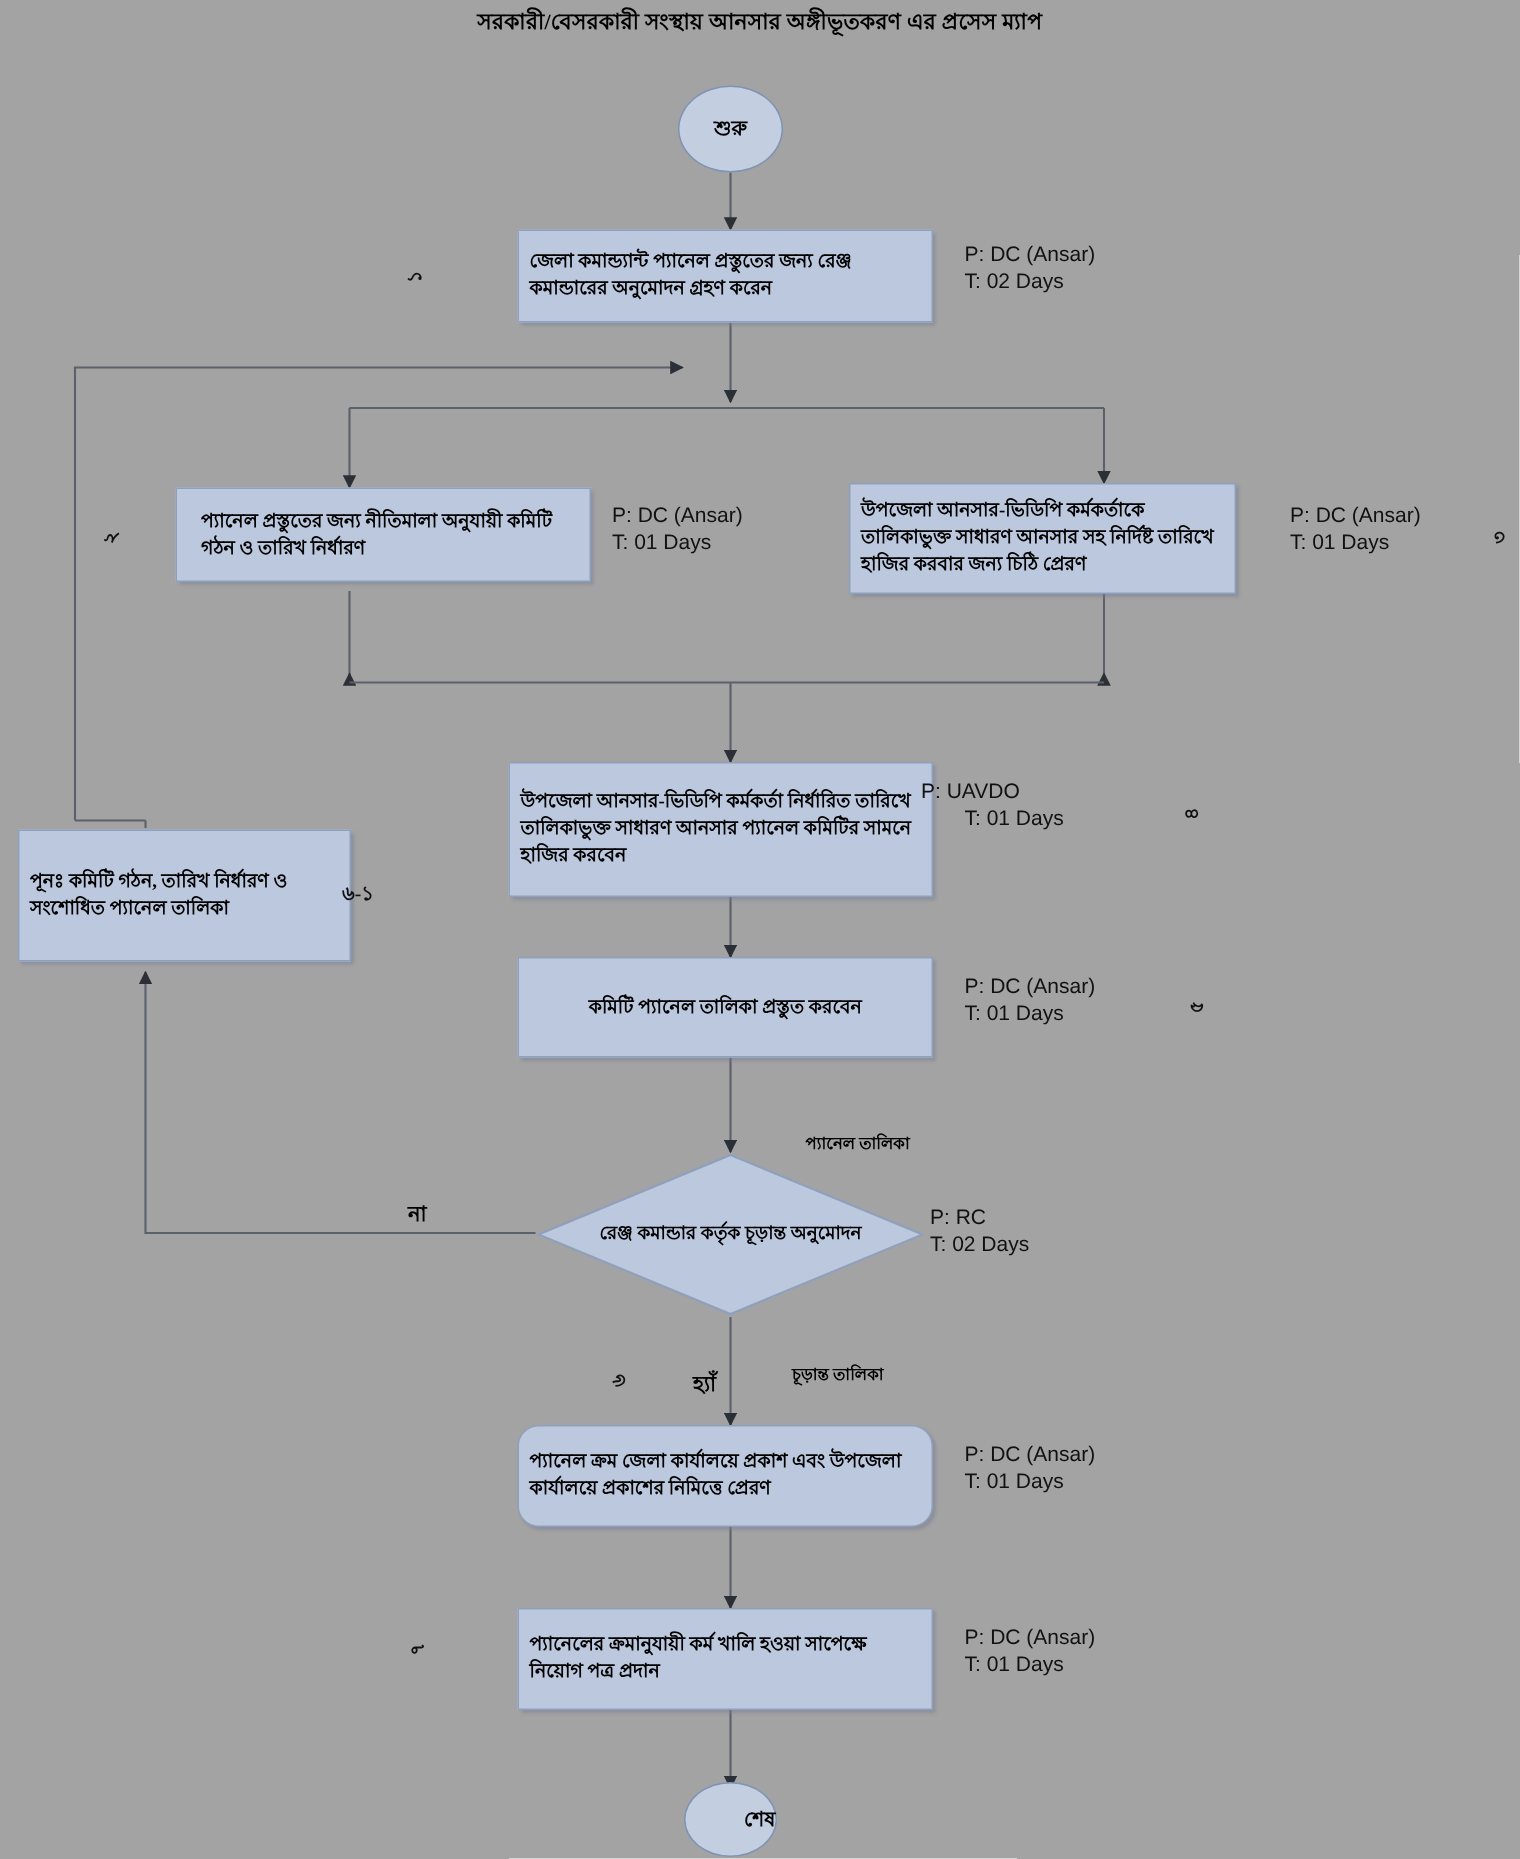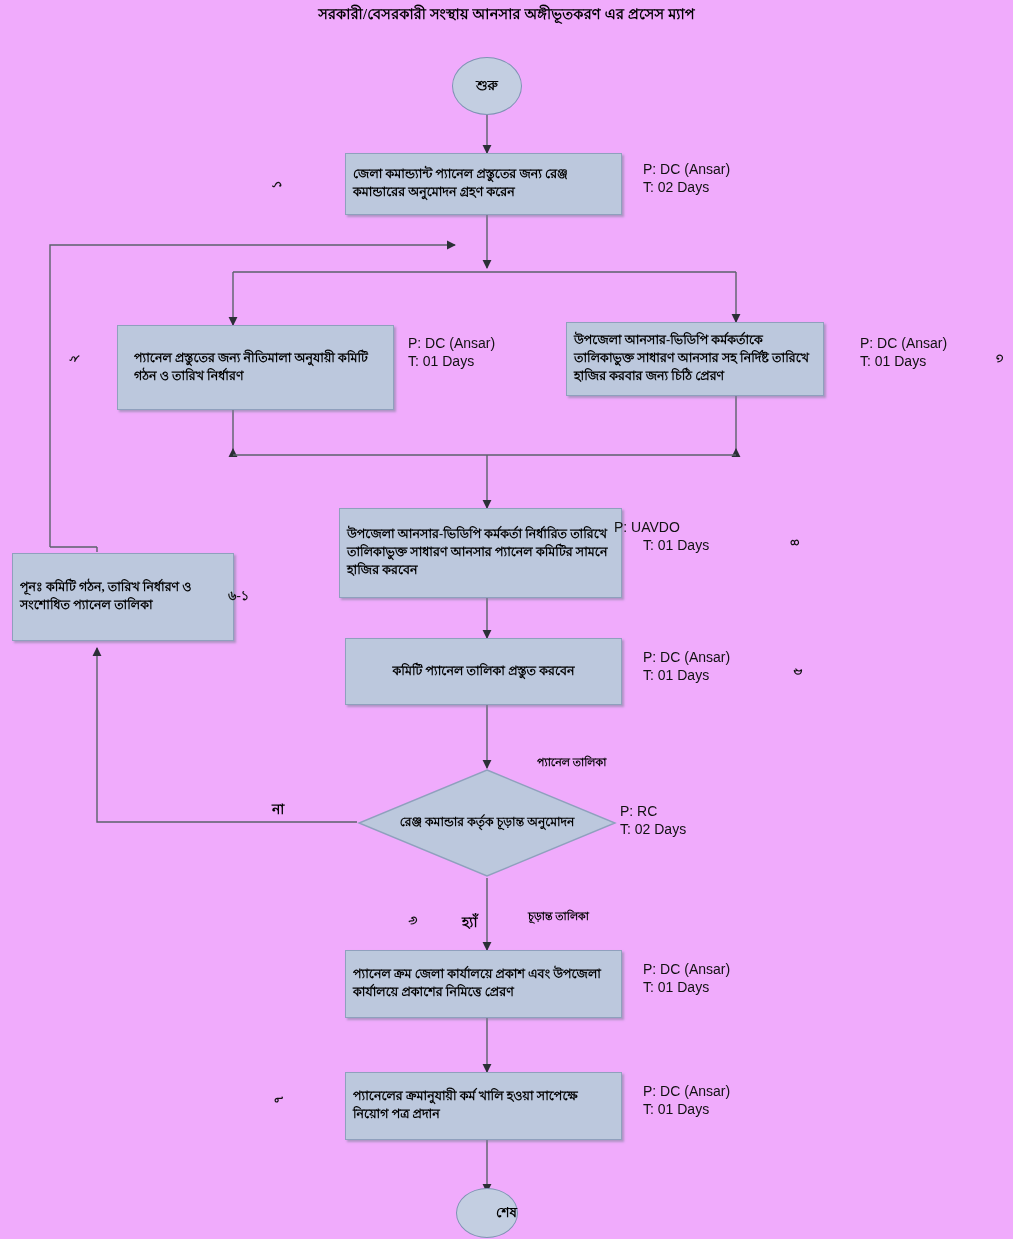--- a/index.html
+++ b/index.html
@@ -8,21 +8,21 @@
     background: #ffffff;
   }
   body {
     font-family: "Liberation Sans", "DejaVu Sans", sans-serif;
     color: #000000;
   }
   #canvas {
     position: relative;
     width: 1013px;
     height: 1239px;
-    background: #f0abfc;
+    background: #a3a3a3;
     overflow: hidden;
   }
   #wires {
     position: absolute;
     left: 0; top: 0;
     width: 1013px;
     height: 1239px;
     pointer-events: none;
   }
   .title {
@@ -176,21 +176,21 @@
     <span>শুরু</span>
   </div>
 
   <div class="node" style="left:345px; top:153px; width:277px; height:62px;">
     <span>জেলা কমান্ড্যান্ট প্যানেল প্রস্তুতের জন্য রেঞ্জ কমান্ডারের অনুমোদন গ্রহণ করেন</span>
   </div>
   <div class="ann" style="left:643px; top:160px;">P: DC (Ansar)</div>
   <div class="ann" style="left:643px; top:178px;">T: 02 Days</div>
   <div class="stepnum rot" style="left:273px; top:174px;">১</div>
 
-  <div class="node" style="left:117px; top:325px; width:277px; height:85px;padding-left:16px;">
+  <div class="node" style="left:117px; top:325px; width:277px; height:63px;padding-left:16px;">
     <span>প্যানেল প্রস্তুতের জন্য নীতিমালা অনুযায়ী কমিটি গঠন ও তারিখ নির্ধারণ</span>
   </div>
   <div class="ann" style="left:408px; top:334px;">P: DC (Ansar)</div>
   <div class="ann" style="left:408px; top:352px;">T: 01 Days</div>
   <div class="stepnum rot" style="left:70px; top:348px;">২</div>
 
   <div class="node" style="left:566px; top:322px; width:258px; height:74px;">
     <span>উপজেলা আনসার-ভিডিপি কর্মকর্তাকে তালিকাভুক্ত সাধারণ আনসার সহ নির্দিষ্ট তারিখে হাজির করবার জন্য চিঠি প্রেরণ</span>
   </div>
   <div class="ann" style="left:860px; top:334px;">P: DC (Ansar)</div>
@@ -222,21 +222,21 @@
     </svg>
     <div class="dec-label">রেঞ্জ কমান্ডার কর্তৃক চূড়ান্ত অনুমোদন</div>
   </div>
   <div class="ann" style="left:620px; top:802px;">P: RC</div>
   <div class="ann" style="left:620px; top:820px;">T: 02 Days</div>
   <div class="doclabel" style="left:537px; top:754px;">প্যানেল তালিকা</div>
   <div class="edgelabel" style="left:272px; top:798px;">না</div>
   <div class="edgelabel" style="left:462px; top:911px;">হ্যাঁ</div>
   <div class="doclabel" style="left:528px; top:908px;">চূড়ান্ত তালিকা</div>
 
-  <div class="node" style="left:345px; top:950px; width:277px; height:68px;">
+  <div class="node" style="left:345px; top:950px; width:277px; height:68px;border-radius:14px;">
     <span>প্যানেল ক্রম জেলা কার্যালয়ে প্রকাশ এবং উপজেলা কার্যালয়ে প্রকাশের নিমিত্তে প্রেরণ</span>
   </div>
   <div class="ann" style="left:643px; top:960px;">P: DC (Ansar)</div>
   <div class="ann" style="left:643px; top:978px;">T: 01 Days</div>
   <div class="stepnum rot" style="left:409px; top:910px;">৬</div>
 
   <div class="node" style="left:345px; top:1072px; width:277px; height:68px;">
     <span>প্যানেলের ক্রমানুযায়ী কর্ম খালি হওয়া সাপেক্ষে নিয়োগ পত্র প্রদান</span>
   </div>
   <div class="ann" style="left:643px; top:1082px;">P: DC (Ansar)</div>

